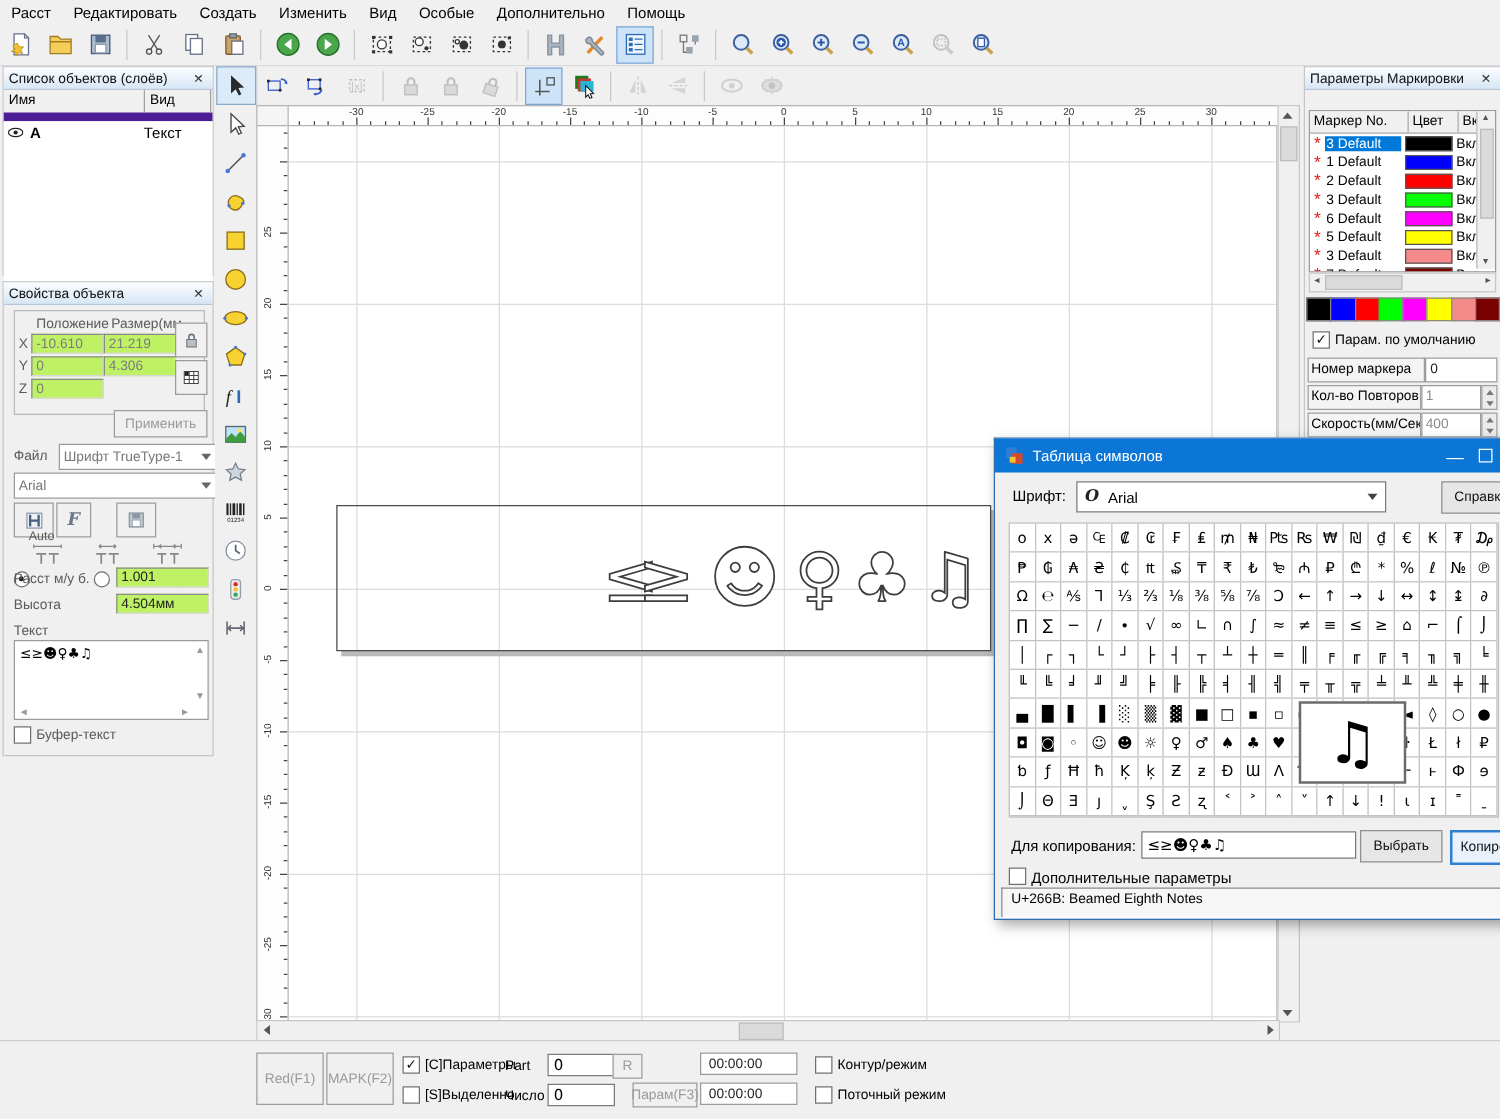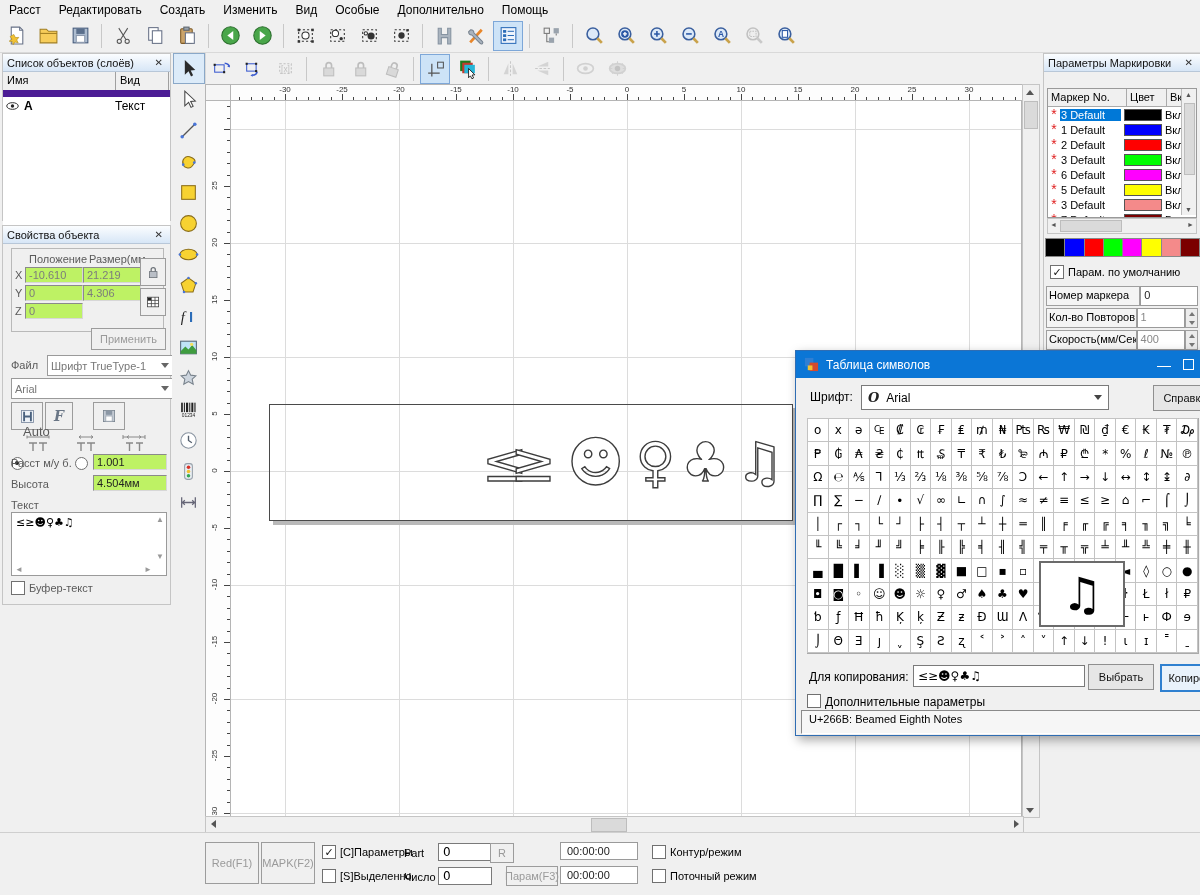--- a/index.html
+++ b/index.html
@@ -457,21 +457,21 @@
   <div class="abs btn" style="left:42px;top:176px;width:26px;height:26px">
     <span style="font-family:'DejaVu Serif',serif;font-style:italic;font-weight:bold;font-size:14px;color:#6a7686">F</span>
   </div>
   <div class="abs btn" style="left:90px;top:176px;width:30px;height:26px">
     <svg width="16" height="16" viewBox="0 0 20 20">
         <rect x="3" y="3" width="14" height="14" fill="#c3cad3" stroke="#77828e"></rect>
         <rect x="6" y="3.5" width="8" height="5" fill="#8b97a5"></rect>
         <rect x="6" y="10" width="8" height="6.5" fill="#fff" stroke="#9aa4af"></rect>
       </svg>
   </div>
-  <span class="abs lbl" style="left:20px;top:198px;font-size:13px">Auto</span>
+  <span class="abs lbl" style="left:20px;top:198px;font-size:10px">Auto</span>
   <span class="abs radio on" style="left:8px;top:213px"></span>
   <svg class="abs" style="left:22px;top:207px" width="26" height="20" viewBox="0 0 26 20">
       <path d="M2 4h22M2 2.5v3M24 2.5v3" stroke="#888" fill="none"></path>
       <path d="M4 10h8M8 10v8M14 10h8M18 10v8" stroke="#888" stroke-width="1.4" fill="none"></path>
     </svg>
   <span class="abs radio" style="left:56px;top:213px"></span>
   <svg class="abs" style="left:70px;top:207px" width="26" height="20" viewBox="0 0 26 20">
       <path d="M6 4h14M6 4l2-1.5M6 4l2 1.5M20 4l-2-1.5M20 4l-2 1.5" stroke="#888" fill="none"></path>
       <path d="M4 10h8M8 10v8M14 10h8M18 10v8" stroke="#888" stroke-width="1.4" fill="none"></path>
     </svg>

